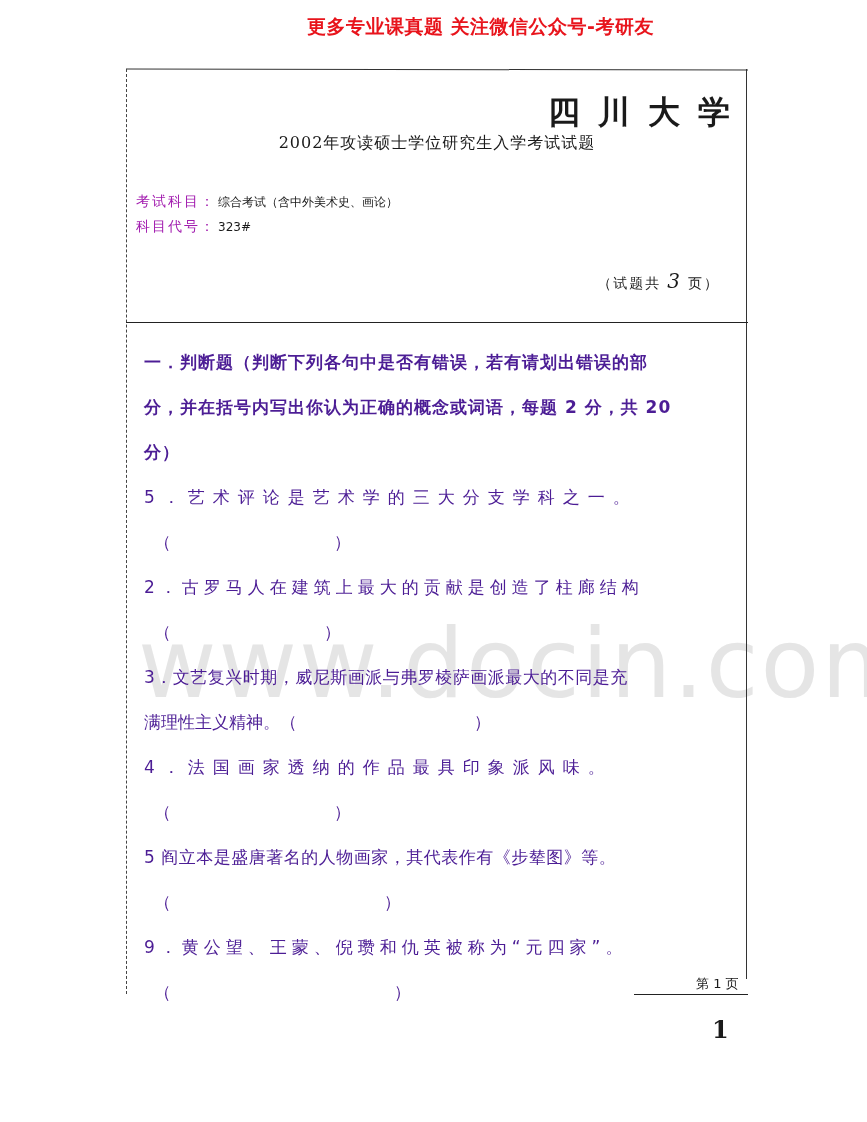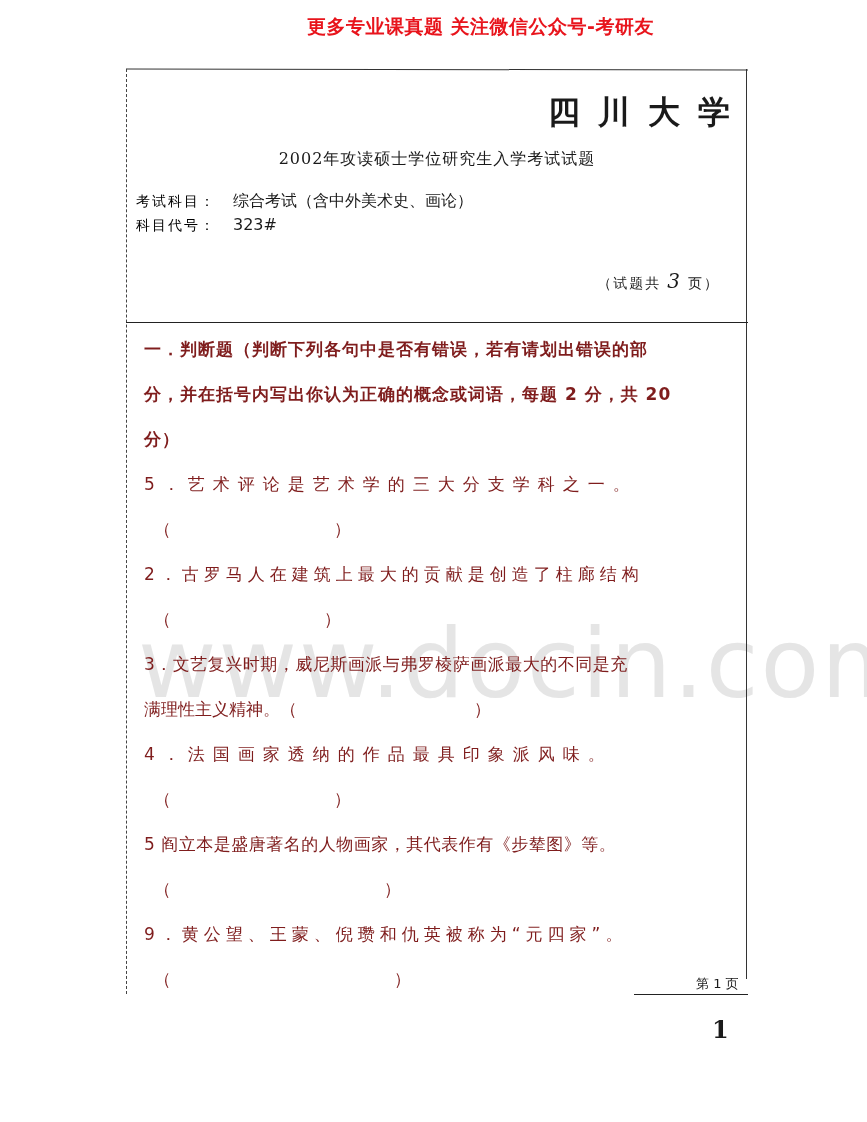--- a/index.html
+++ b/index.html
@@ -7,30 +7,30 @@
       font-family: "DejaVu Serif", serif; color: #1a1a1a; }
     .banner { position: absolute; top: 14px; left: 0; width: 867px; text-align: center;
       color: #e8141c; font-family: "DejaVu Sans", sans-serif; font-weight: bold; font-size: 19px; letter-spacing: 0.5px; margin-left: 47px; }
     .sheet { position: absolute; left: 126px; top: 69px; width: 622px; height: 925px; }
     .border-top { position: absolute; left: 0; top: 0; width: 622px; height: 1px; border-top: 1.5px solid #333; transform: rotate(0.1deg); }
     .border-left { position: absolute; left: 0; top: 0; width: 0; height: 925px; border-left: 1.5px dashed #444; }
     .border-right { position: absolute; left: 620px; top: 0; width: 0; height: 910px; border-left: 1.5px solid #333; }
     .header-rule { position: absolute; left: 0; top: 253px; width: 622px; border-top: 1.5px solid #222; }
     .uni-name { position: absolute; top: 22px; left: 0; width: 622px; text-align: right;
       font-size: 32px; letter-spacing: 18px; font-family: "DejaVu Serif", serif; font-weight: bold; }
-    .exam-title { position: absolute; top: 80px; left: 0; width: 622px; text-align: center; font-size: 16px; letter-spacing: 1px; }
+    .exam-title { position: absolute; top: 64px; left: 0; width: 622px; text-align: center; font-size: 16px; letter-spacing: 1px; }
     .meta { position: absolute; left: 10px; top: 120px; font-size: 14px; line-height: 24px; }
     .meta .row { display: flex; align-items: baseline; }
-    .meta .label { letter-spacing: 2px; color: #000000; }
-    .meta .value { font-family: "DejaVu Sans", sans-serif; font-size: 16px; margin-left: 17px; }
+    .meta .label { letter-spacing: 2px; color: #a21caf; }
+    .meta .value { font-family: "DejaVu Sans", sans-serif; font-size: 12px; margin-left: 2px; }
     .pages-note { position: absolute; right: 28px; top: 200px; font-size: 14px; letter-spacing: 2px; }
     .pages-note .num { font-size: 20px; font-style: italic; margin: 0 6px; }
     .answer-note { position: absolute; right: 8px; top: 230px; font-size: 13.5px; letter-spacing: 1px; }
-    .content { position: absolute; left: 18px; top: 258px; width: 590px;
-      font-family: "DejaVu Sans", sans-serif; font-size: 17px; color: #7f1d1d; }
+    .content { position: absolute; left: 18px; top: 271px; width: 590px;
+      font-family: "DejaVu Sans", sans-serif; font-size: 17px; color: #4c1d95; }
     .section-heading { font-weight: bold; line-height: 45px; letter-spacing: 1px; }
     .q { line-height: 45px; letter-spacing: 0.5px; }
     .q.spaced { letter-spacing: 8px; }
     .blank { line-height: 45px; height: 45px; position: relative; }
     .blank .open { position: absolute; left: 10px; }
     .blank .close { position: absolute; }
     .page-label { position: absolute; left: 570px; top: 906px; font-size: 13px; font-family: "DejaVu Sans", sans-serif; }
     .page-rule { position: absolute; left: 508px; top: 925px; width: 114px; border-top: 1.5px solid #222; }
     .handnum { position: absolute; left: 712px; top: 1015px; font-size: 24px; font-family: "DejaVu Serif", serif; font-weight: bold; }
     .watermark { position: absolute; left: 138px; top: 608px; font-size: 96px; color: rgba(180,180,180,0.35);

